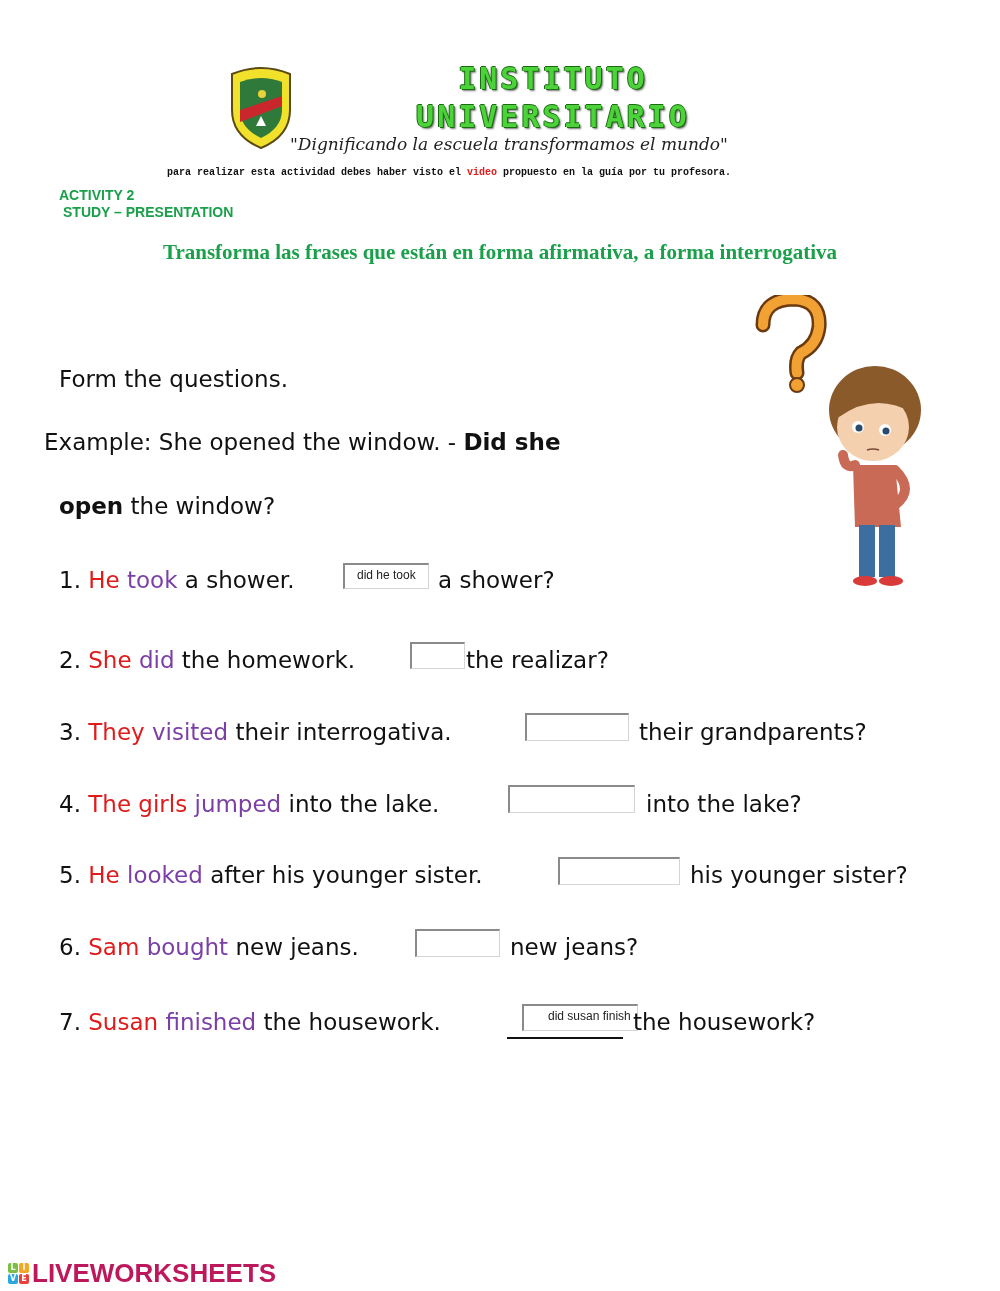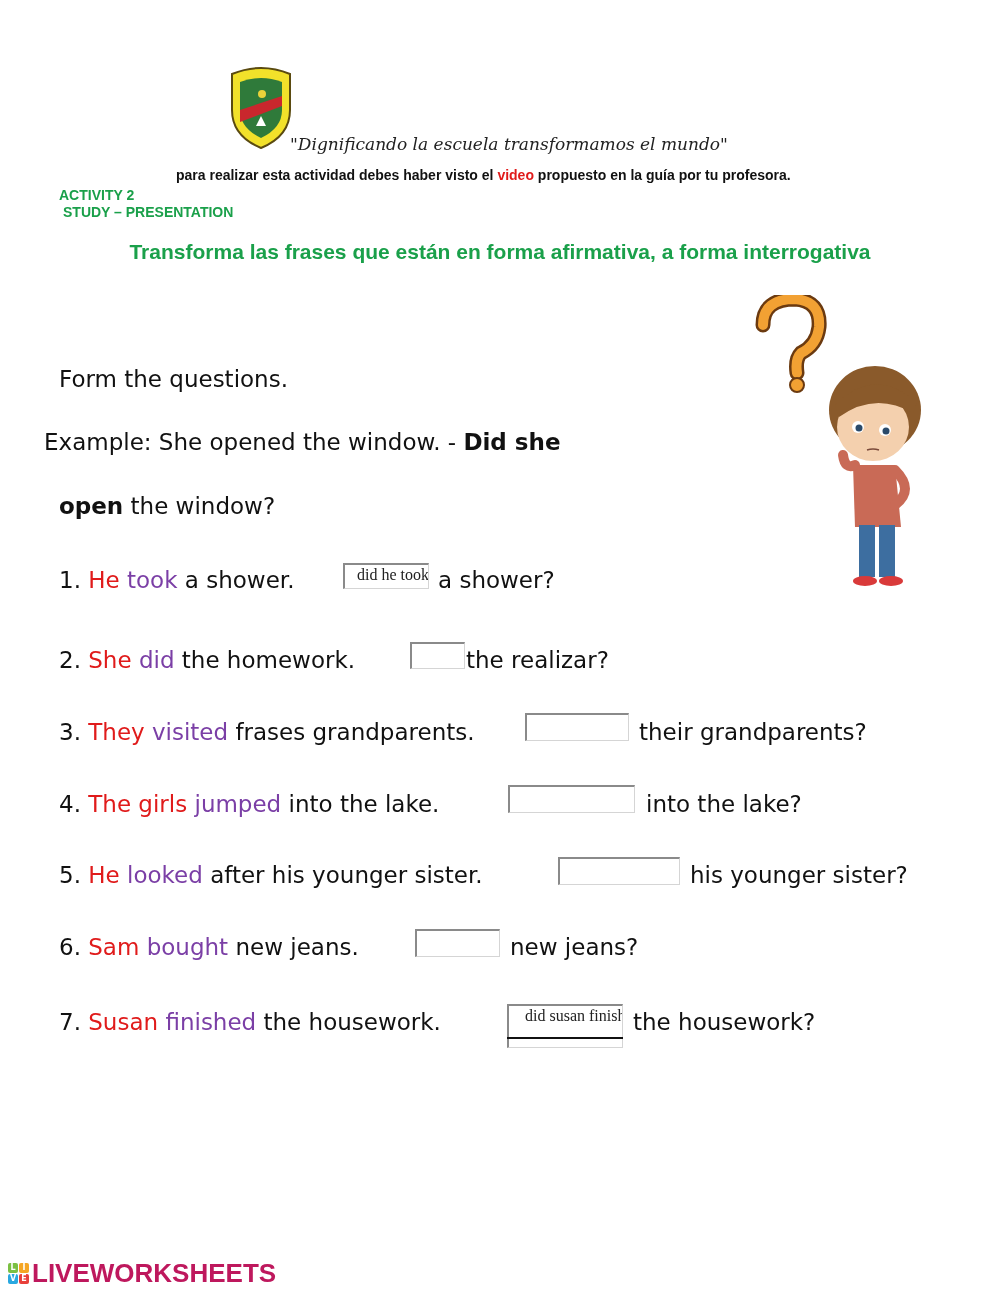--- a/index.html
+++ b/index.html
@@ -10,35 +10,35 @@
     .crest { left: 226px; top: 66px; width: 70px; height: 84px; }
     .inst-title { left: 318px; top: 60px; width: 470px; text-align: center;
       font-family: "DejaVu Sans Mono", monospace; font-weight: bold; font-size: 30px;
       letter-spacing: 3px; color: #4cd33a; line-height: 38px; text-transform: uppercase;
       text-shadow: 1px 1px 0 #1b6b12, -1px 0 0 #1b6b12, 0 -1px 0 #1b6b12, 2px 2px 2px #777; }
     .inst-title .l2 { display:block; }
     .motto { left: 290px; top: 134px; width: 530px; text-align: left;
       font-family: "DejaVu Serif", serif; font-style: italic; font-size: 17px; color: #222; }
     .activity { left: 59px; top: 167px; font-family: "Liberation Sans", sans-serif;
       font-weight: bold; font-size: 14px; color: #1aa04a; margin-top: 20px; }
-    .instr { left: 176px; top: 167px; font-family: Liberation Sans, sans-serif;
-      font-weight: bold; font-size: 14px; color: #111; }
+    .instr { left: 167px; top: 167px; font-family: Liberation Mono, monospace;
+      font-weight: bold; font-size: 10px; color: #111; }
     .instr .red { color: #e01b1b; }
     .study { left: 63px; top: 204px; font-family: "Liberation Sans", sans-serif;
       font-weight: bold; font-size: 14px; color: #1aa04a; }
     .subtitle { left: 0; top: 240px; width: 1000px; text-align: center;
-      font-family: Liberation Sans, sans-serif; font-weight: bold; font-size: 21px; color: #1aa04a; }
+      font-family: Liberation Serif, serif; font-weight: bold; font-size: 21px; color: #1aa04a; }
     .txt { font-size: 23px; line-height: 28px; white-space: nowrap; color: #111; }
     .subj { color: #e01b1b; }
     .verb { color: #7b3fa6; }
     b { font-weight: bold; }
     .inp { position: absolute; box-sizing: border-box; background: #fff;
       border-top: 2px solid #8a8a8a; border-left: 2px solid #8a8a8a;
       border-right: 1px solid #d5d5d5; border-bottom: 1px solid #d5d5d5;
-      font-family: Liberation Serif, serif; font-size: 16px; color: #222;
+      font-family: Liberation Sans, sans-serif; font-size: 12px; color: #222;
       padding: 2px 0 0 12px; line-height: 16px; white-space: nowrap; overflow: hidden; }
     .uline { position:absolute; height: 2px; background: #111; }
     .boy { left: 755px; top: 295px; width: 170px; height: 300px; }
     .footer-logo { left: 8px; top: 1261px; height: 24px; display:flex; align-items:center; }
     .lw-badge { display:grid; grid-template-columns: 10px 10px; grid-template-rows: 10px 10px; gap: 1px; margin-right: 3px; }
     .lw-badge span { display:block; font-family:"DejaVu Sans", sans-serif; font-size: 8px; font-weight: bold;
       color:#fff; text-align:center; line-height:10px; border-radius:2px; }
     .lw-text { font-family: "Liberation Sans", sans-serif; font-weight: bold; font-size: 26px;
       color: #be185d; letter-spacing: 0px; }
   </style>
@@ -48,20 +48,21 @@
 <div class="abs crest">
   <svg width="70" height="84" viewBox="0 0 70 84">
     <path d="M6 8 Q35 -4 64 8 L64 44 Q64 70 35 82 Q6 70 6 44 Z" fill="#f2e12a" stroke="#5a4a10" stroke-width="2"></path>
     <path d="M14 16 Q35 8 56 16 L56 44 Q56 62 35 72 Q14 62 14 44 Z" fill="#2f7a3a"></path>
     <path d="M14 44 L56 30 L56 40 L14 56 Z" fill="#c9272d"></path>
     <circle cx="36" cy="28" r="4" fill="#e9d23a"></circle>
     <path d="M35 50 L40 60 L30 60 Z" fill="#ffffff"></path>
   </svg>
 </div>
 <div class="abs inst-title">
+  <span class="l1">Instituto Universitario</span>
 </div>
 <div class="abs motto">"Dignificando la escuela transformamos el mundo"</div>
 
 <div class="abs activity">ACTIVITY 2</div>
 <div class="abs instr"><span>para realizar esta actividad debes haber visto el </span><span class="red">video</span><span> propuesto en la guía por tu profesora.</span></div>
 <div class="abs study">STUDY – PRESENTATION</div>
 <div class="abs subtitle">Transforma las frases que están en forma afirmativa, a forma interrogativa</div>
 
 <div class="abs txt" style="left:59px; top:365px;">Form the questions.</div>
 <div class="abs txt" style="left:44px; top:428px;"><span>Example: She opened the window. - </span><b>Did she</b></div>
@@ -95,38 +96,38 @@
 </div>
 
 <div class="abs txt" style="left:59px; top:566px;"><span>1. </span><span class="subj">He</span> <span class="verb">took</span><span> a shower.</span></div>
 <div class="inp" style="left:343px; top:563px; width:86px; height:26px;">did he took</div>
 <div class="abs txt" style="left:438px; top:566px;">a shower?</div>
 
 <div class="abs txt" style="left:59px; top:646px;"><span>2. </span><span class="subj">She</span> <span class="verb">did</span><span> the homework.</span></div>
 <div class="inp" style="left:410px; top:642px; width:55px; height:27px;"></div>
 <div class="abs txt" style="left:466px; top:646px;">the realizar?</div>
 
-<div class="abs txt" style="left:59px; top:718px;"><span>3. </span><span class="subj">They</span> <span class="verb">visited</span><span> frases grandparents.</span></div>
+<div class="abs txt" style="left:59px; top:718px;"><span>3. </span><span class="subj">They</span> <span class="verb">visited</span><span> their interrogativa.</span></div>
 <div class="inp" style="left:525px; top:713px; width:104px; height:28px;"></div>
 <div class="abs txt" style="left:639px; top:718px;">their grandparents?</div>
 
 <div class="abs txt" style="left:59px; top:790px;"><span>4. </span><span class="subj">The girls</span> <span class="verb">jumped</span><span> into the lake.</span></div>
 <div class="inp" style="left:508px; top:785px; width:127px; height:28px;"></div>
 <div class="abs txt" style="left:646px; top:790px;">into the lake?</div>
 
 <div class="abs txt" style="left:59px; top:861px;"><span>5. </span><span class="subj">He</span> <span class="verb">looked</span><span> after his younger sister.</span></div>
 <div class="inp" style="left:558px; top:857px; width:122px; height:28px;"></div>
 <div class="abs txt" style="left:690px; top:861px;">his younger sister?</div>
 
 <div class="abs txt" style="left:59px; top:933px;"><span>6. </span><span class="subj">Sam</span> <span class="verb">bought</span><span> new jeans.</span></div>
 <div class="inp" style="left:415px; top:929px; width:85px; height:28px;"></div>
 <div class="abs txt" style="left:510px; top:933px;">new jeans?</div>
 
 <div class="abs txt" style="left:59px; top:1008px;"><span>7. </span><span class="subj">Susan</span> <span class="verb">finished</span><span> the housework.</span></div>
-<div class="inp" style="left:507px; top:1004px; width:116px; height:44px; padding-left:16px;">did susan finish</div>
+<div class="inp" style="left:522px; top:1004px; width:116px; height:27px; padding-left:24px;">did susan finish</div>
 <div class="uline" style="left:507px; top:1037px; width:116px;"></div>
 <div class="abs txt" style="left:633px; top:1008px;">the housework?</div>
 
 <div class="abs footer-logo">
   <div class="lw-badge">
     <span style="background:#7bc043;">L</span>
     <span style="background:#f5a623;">I</span>
     <span style="background:#29a8e0;">V</span>
     <span style="background:#e8403a;">E</span>
   </div>

